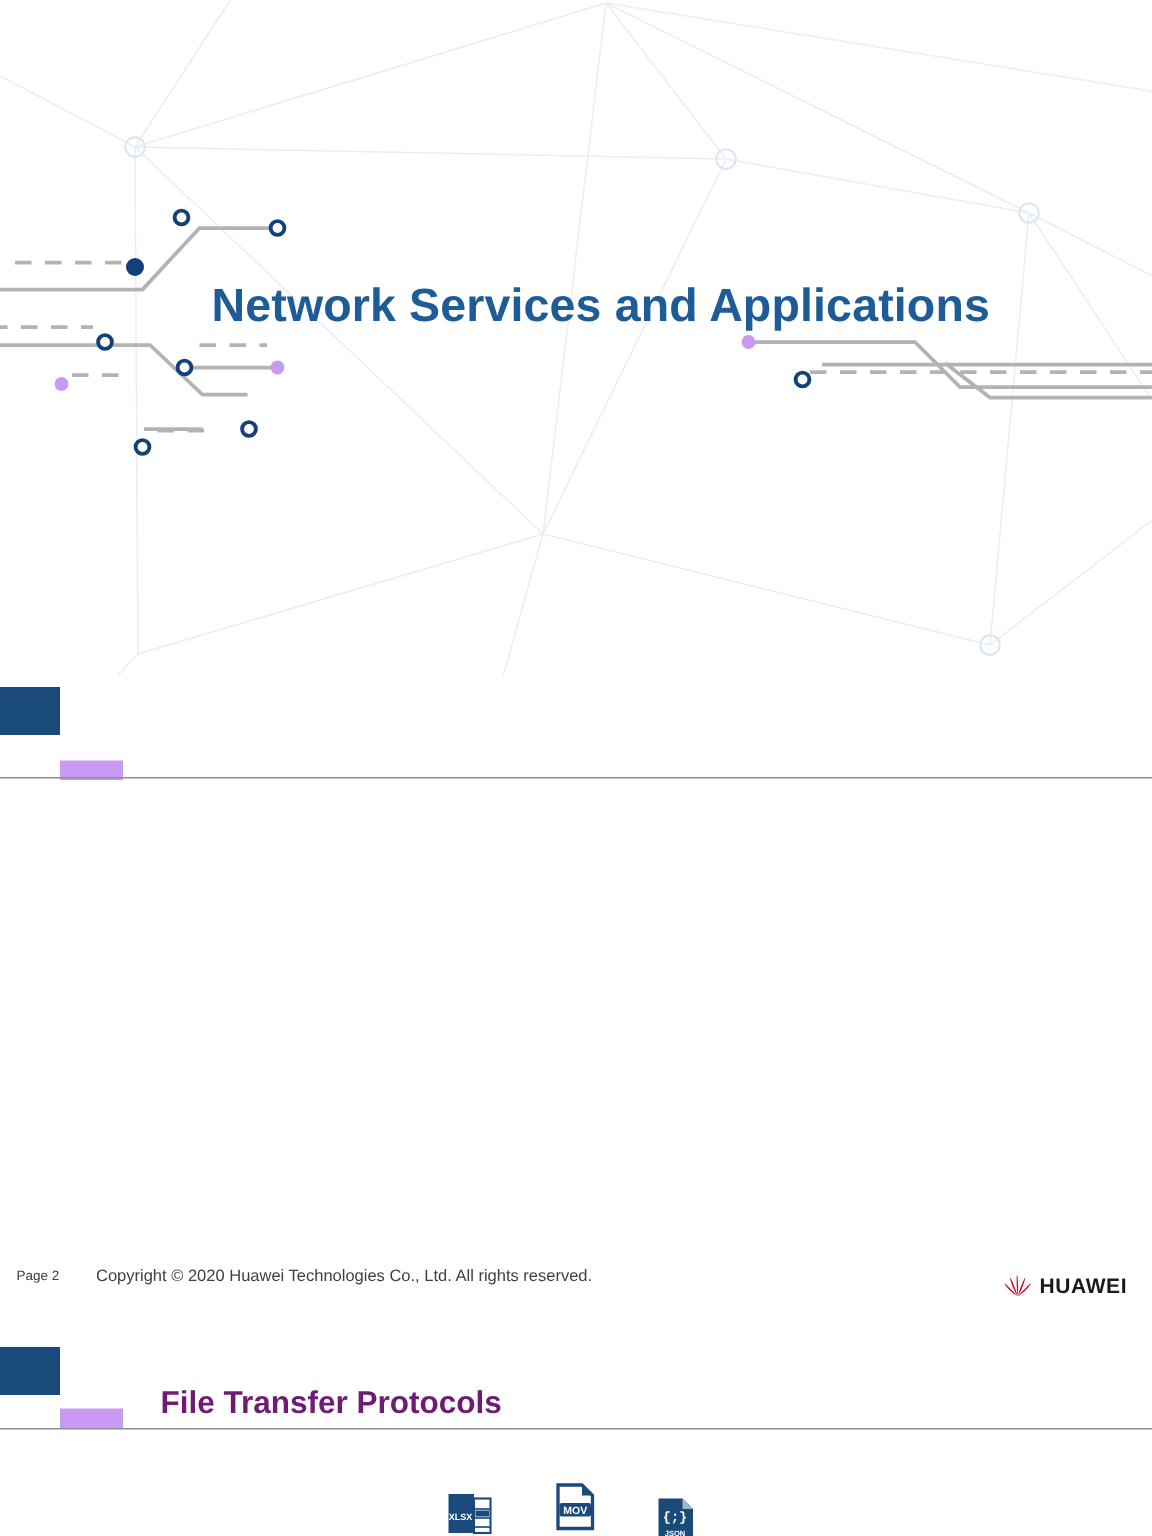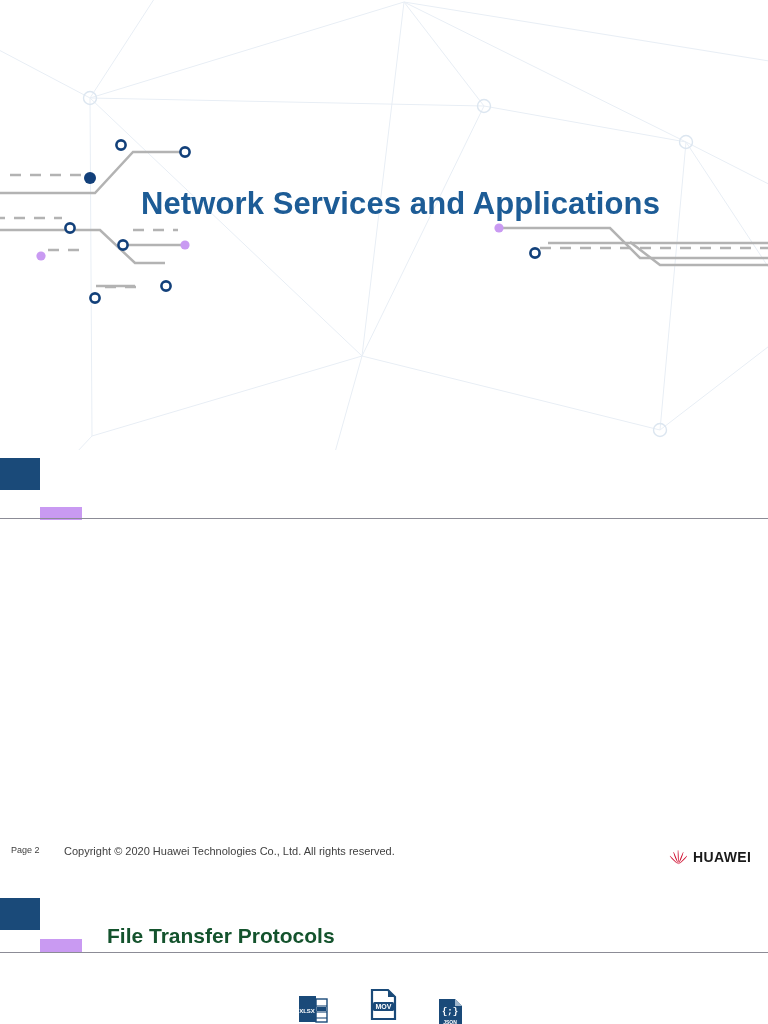--- a/index.html
+++ b/index.html
@@ -63,21 +63,21 @@
   .hdr-rule {
     position: absolute;
     left: 0;
     width: 768px;
     height: 1px;
     background: #8c8c96;
   }
   .hdr-text {
     position: absolute;
     font-weight: bold;
-    color: #14532d;
+    color: #701a75;
     white-space: nowrap;
   }
 
   
   .slide-contents {
     position: absolute;
     left: 0; top: 450px;
     width: 768px; height: 420px;
   }
   .contents-heading {

